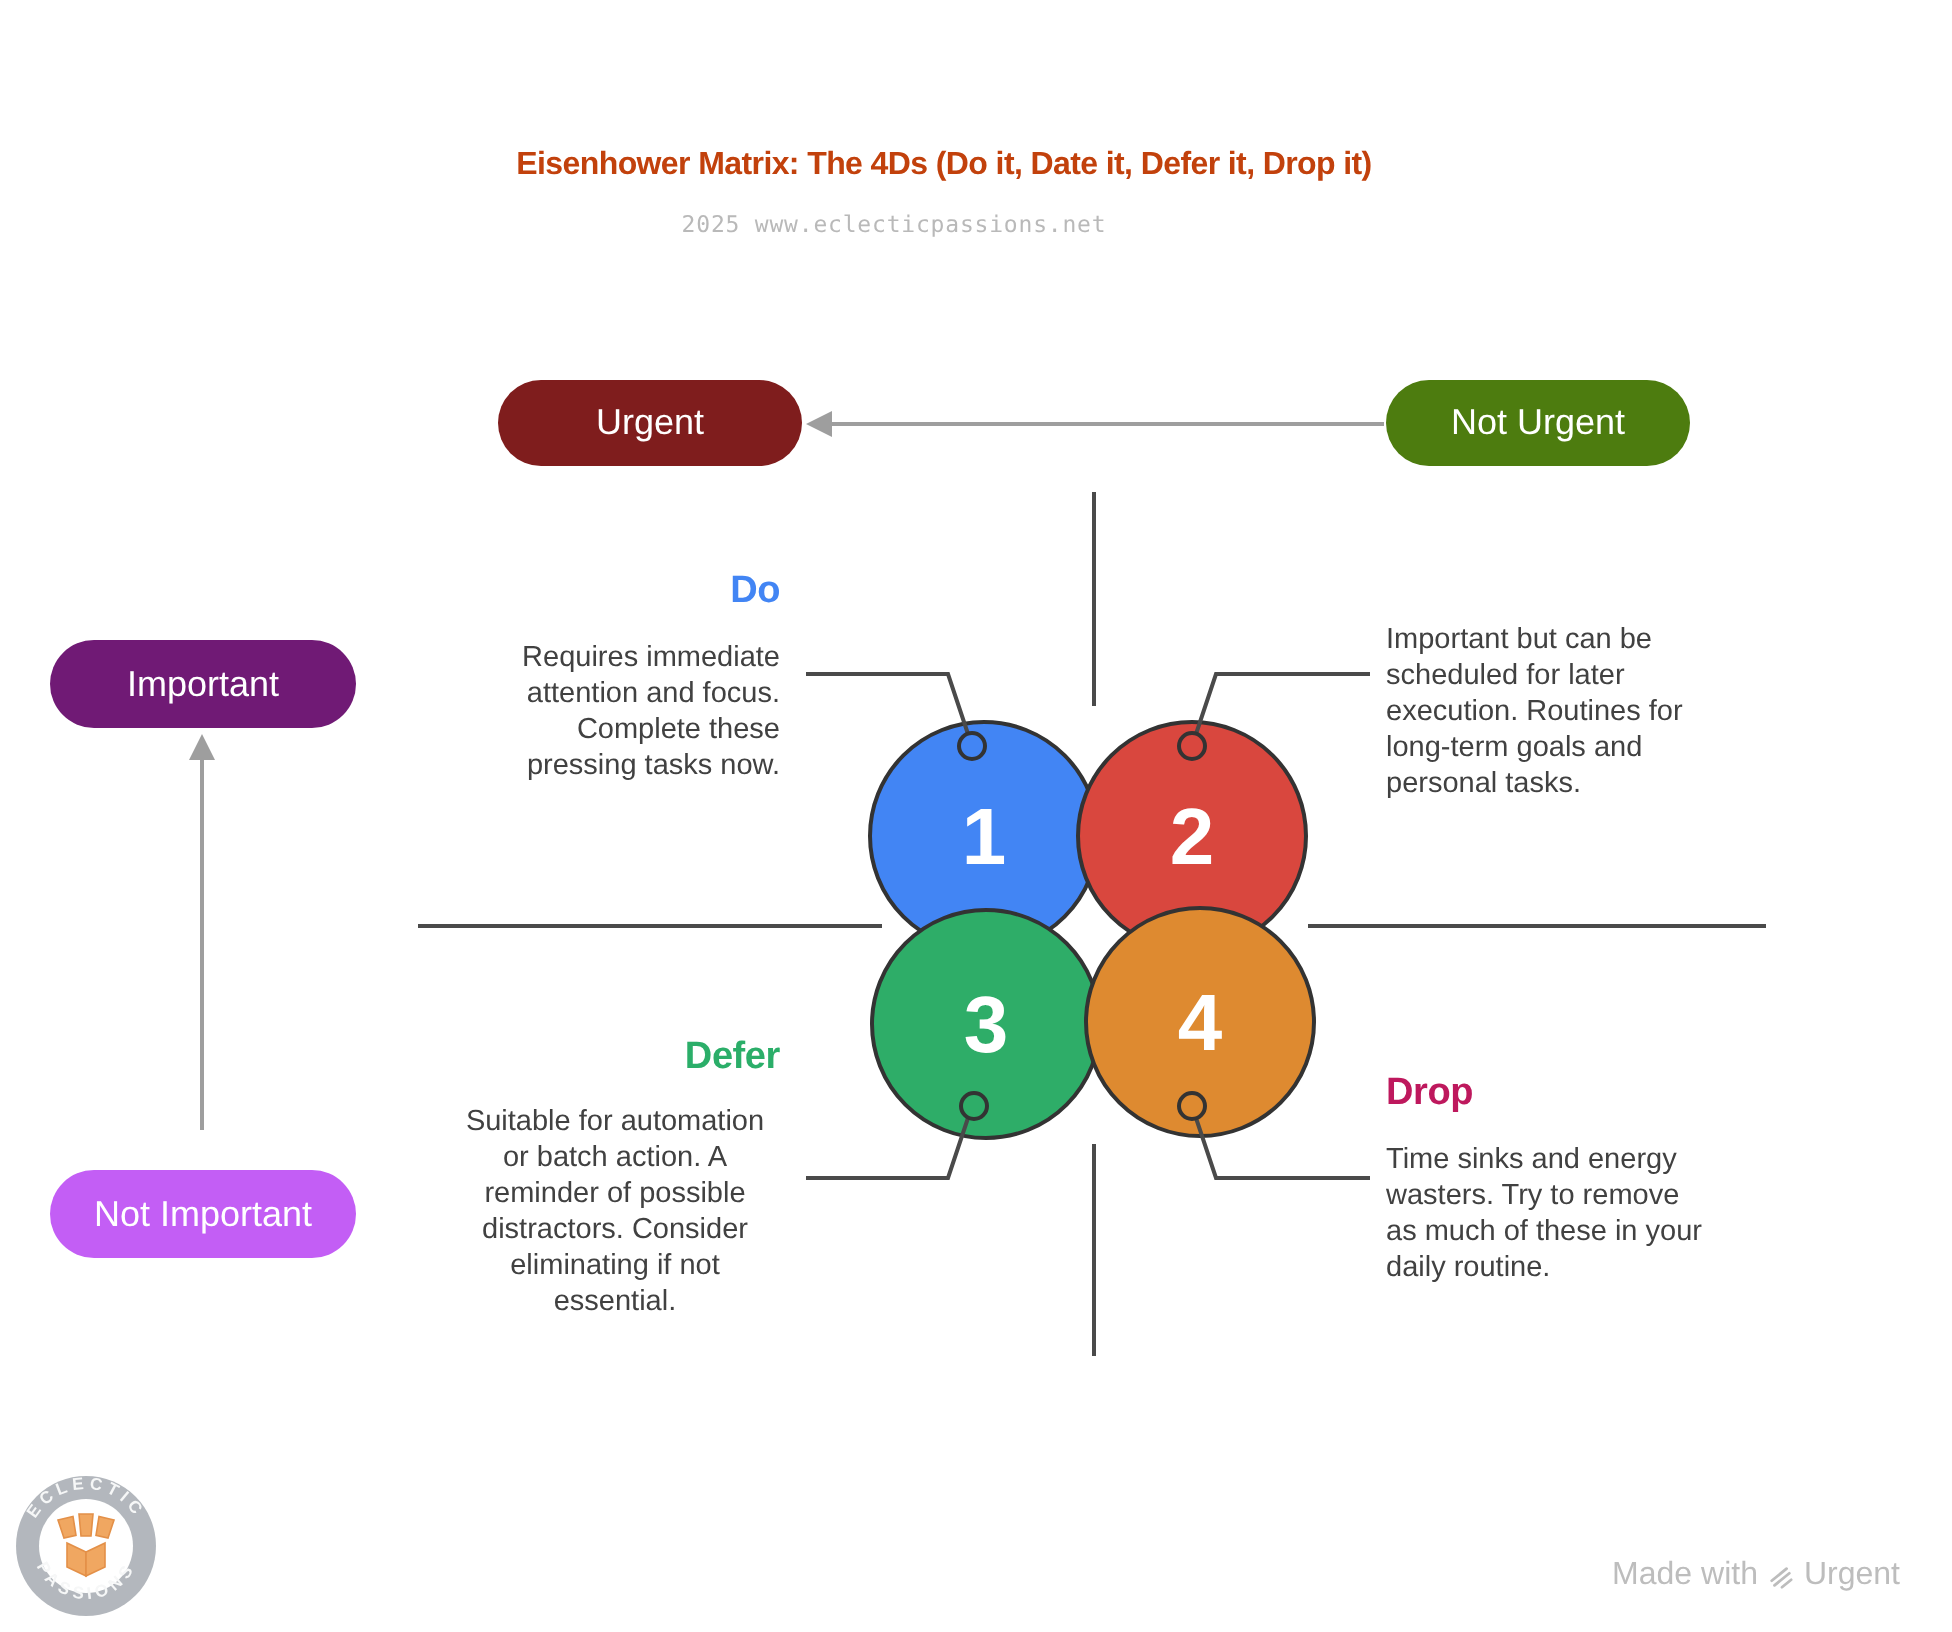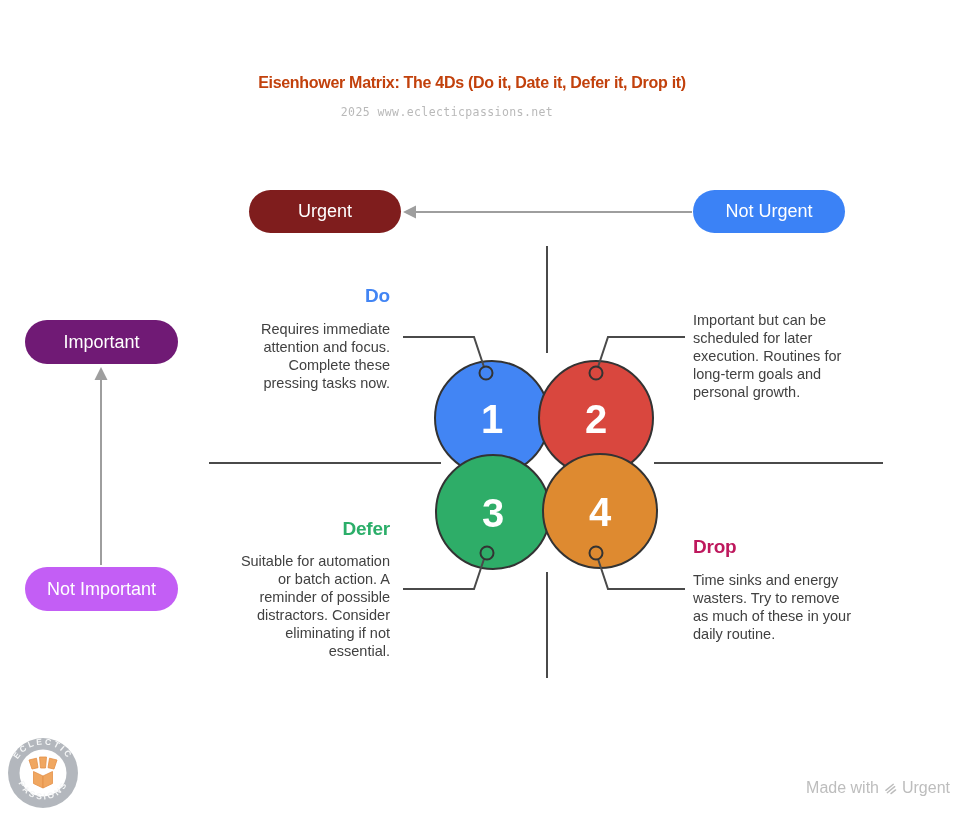--- a/index.html
+++ b/index.html
@@ -18,37 +18,37 @@
     position:absolute;left:0;top:105px;width:894px;text-align:center;
     font-family:"DejaVu Sans Mono","Liberation Mono",monospace;
     font-size:11.5px;color:#b9b9b9;letter-spacing:0.4px;
   }
 
   .pill{
     position:absolute;height:43px;border-radius:22px;color:#ffffff;
     font-size:18px;font-weight:500;display:flex;align-items:center;justify-content:center;
   }
   .pill-urgent{left:249px;top:190px;width:152px;background:#7f1d1d;}
-  .pill-not-urgent{left:693px;top:190px;width:152px;background:#3b82f6;}
+  .pill-not-urgent{left:693px;top:190px;width:152px;background:#4d7c0f;}
   .pill-important{left:25px;top:320px;width:153px;height:44px;background:#701a75;}
-  .pill-not-important{left:25px;top:567px;width:153px;height:44px;background:#C35EF5;}
+  .pill-not-important{left:25px;top:585px;width:153px;height:44px;background:#C35EF5;}
 
   .qhead{position:absolute;font-size:19px;font-weight:700;letter-spacing:-0.2px;}
   .head-do{left:250px;top:285px;width:140px;text-align:right;color:#4285F4;}
   .head-date{left:693px;top:273px;width:180px;text-align:left;color:#E4483C;}
   .head-defer{left:250px;top:518px;width:140px;text-align:right;color:#2BAE69;}
   .head-drop{left:693px;top:536px;width:180px;text-align:left;color:#be185d;}
 
   .qtext{
     position:absolute;font-size:14.5px;line-height:18px;color:#414141;
     white-space:pre-line;
   }
   .text-do{left:230px;top:320px;width:160px;text-align:right;}
   .text-date{left:693px;top:311px;width:190px;text-align:left;}
-  .text-defer{left:225px;top:552px;width:165px;text-align:right;}
+  .text-defer{left:225px;top:552px;width:165px;text-align:center;}
   .text-drop{left:693px;top:571px;width:195px;text-align:left;}
 
   .num{
     position:absolute;color:#ffffff;font-size:40px;font-weight:700;
     transform:translate(-50%,-50%);line-height:1;
   }
   .num1{left:492px;top:419px;}
   .num2{left:596px;top:419px;}
   .num3{left:493px;top:513px;}
   .num4{left:600px;top:512px;}
@@ -141,21 +141,21 @@
   <div class="qhead head-do">Do</div>
   <div class="qtext text-do">Requires immediate
 attention and focus.
 Complete these
 pressing tasks now.</div>
 
   <div class="qtext text-date">Important but can be
 scheduled for later
 execution. Routines for
 long-term goals and
-personal growth.</div>
+personal tasks.</div>
 
   <div class="qhead head-defer">Defer</div>
   <div class="qtext text-defer">Suitable for automation
 or batch action. A
 reminder of possible
 distractors. Consider
 eliminating if not
 essential.</div>
 
   <div class="qhead head-drop">Drop</div>

